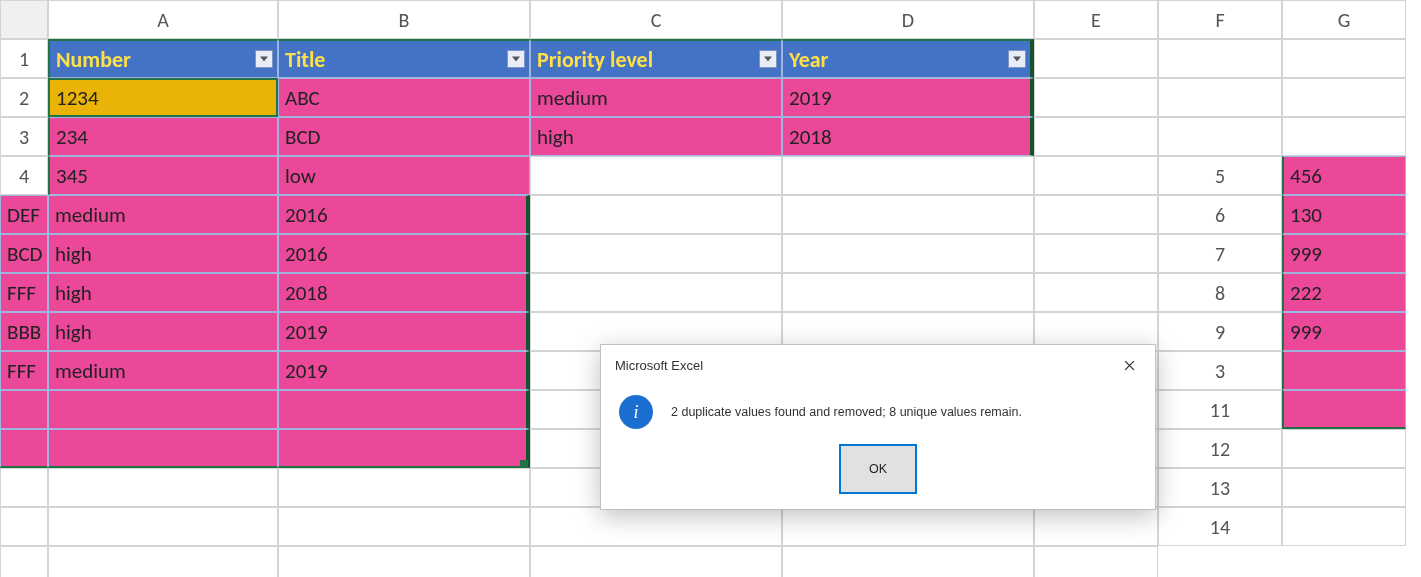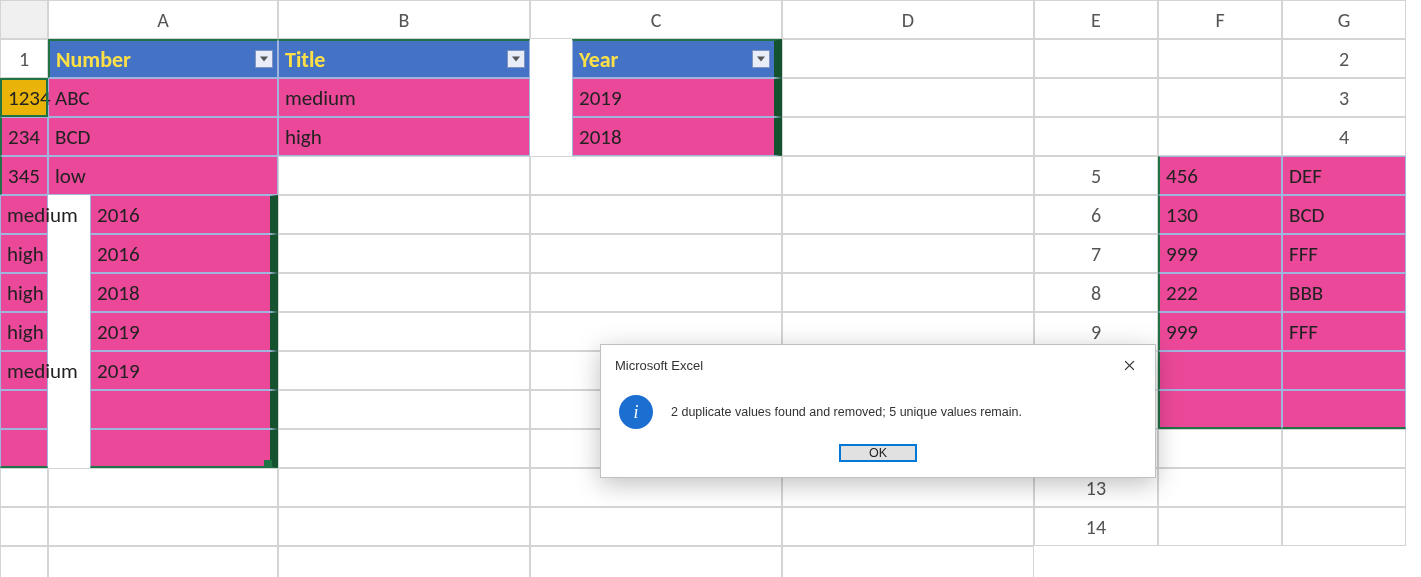--- a/index.html
+++ b/index.html
@@ -68,21 +68,21 @@
   }
   .active-cell {
     background: #eab308;
     outline: 2px solid #217346;
     outline-offset: -2px;
     z-index: 2;
   }
   .sel-border-top { border-top: 2px solid #217346; }
   .sel-border-bottom { border-bottom: 2px solid #217346; }
   .sel-border-left { border-left: 2px solid #217346; }
-  .sel-border-right { border-right: 8px solid #14532d; margin-left: 42px; }
+  .sel-border-right { border-right: 4px solid #14532d; }
 
   .fill-handle {
     position: absolute;
     width: 8px; height: 8px;
     background: #217346;
     right: -2px; bottom: -2px;
     z-index: 5;
   }
 
   
@@ -132,21 +132,21 @@
     flex-shrink: 0;
   }
   .dlg-msg { font-size: 12.5px; color: #333; }
   .dlg-footer {
     display: flex;
     justify-content: center;
     padding: 6px 0 16px 0;
   }
   .ok-btn {
     min-width: 76px;
-    padding: 0 18px;
+    padding: 16px 18px;
     background: #e1e1e1;
     border: 1px solid #0078d7;
     outline: 1px solid #0078d7;
     font-size: 12.5px;
     color: #222;
     cursor: pointer;
   }
 </style>
 </head>
 <body>
@@ -164,20 +164,25 @@
     <div class="cell thead sel-border-top sel-border-left">Number<div class="filter-btn">
         <svg viewBox="0 0 10 6">
           <path d="M0 0 L5 6 L10 0 Z" fill="#555"></path>
         </svg>
       </div></div>
     <div class="cell thead sel-border-top">Title<div class="filter-btn">
         <svg viewBox="0 0 10 6">
           <path d="M0 0 L5 6 L10 0 Z" fill="#555"></path>
         </svg>
       </div></div>
+    <div class="cell thead sel-border-top">Priority level<div class="filter-btn">
+        <svg viewBox="0 0 10 6">
+          <path d="M0 0 L5 6 L10 0 Z" fill="#555"></path>
+        </svg>
+      </div></div>
     <div class="cell thead sel-border-top sel-border-right">Year<div class="filter-btn">
         <svg viewBox="0 0 10 6">
           <path d="M0 0 L5 6 L10 0 Z" fill="#555"></path>
         </svg>
       </div></div>
     <div class="cell"></div>
     <div class="cell"></div>
     <div class="cell"></div>
     <div class="rowhdr">2</div>
     <div class="cell sel-border-left active-cell">1234</div>
@@ -289,18 +294,18 @@
   <div class="dlg-title">
     <span>Microsoft Excel</span>
     <div class="dlg-close">
       <svg viewBox="0 0 10 10" width="11" height="11">
           <path d="M1 1 L9 9 M9 1 L1 9" stroke="#333" stroke-width="1.2" fill="none"></path>
         </svg>
     </div>
   </div>
   <div class="dlg-body">
     <div class="info-icon">i</div>
-    <div class="dlg-msg">2 duplicate values found and removed; 5 unique values remain.</div>
+    <div class="dlg-msg">2 duplicate values found and removed; 8 unique values remain.</div>
   </div>
   <div class="dlg-footer">
     <button class="ok-btn">OK</button>
   </div>
 </div>
 
 </body></html>

